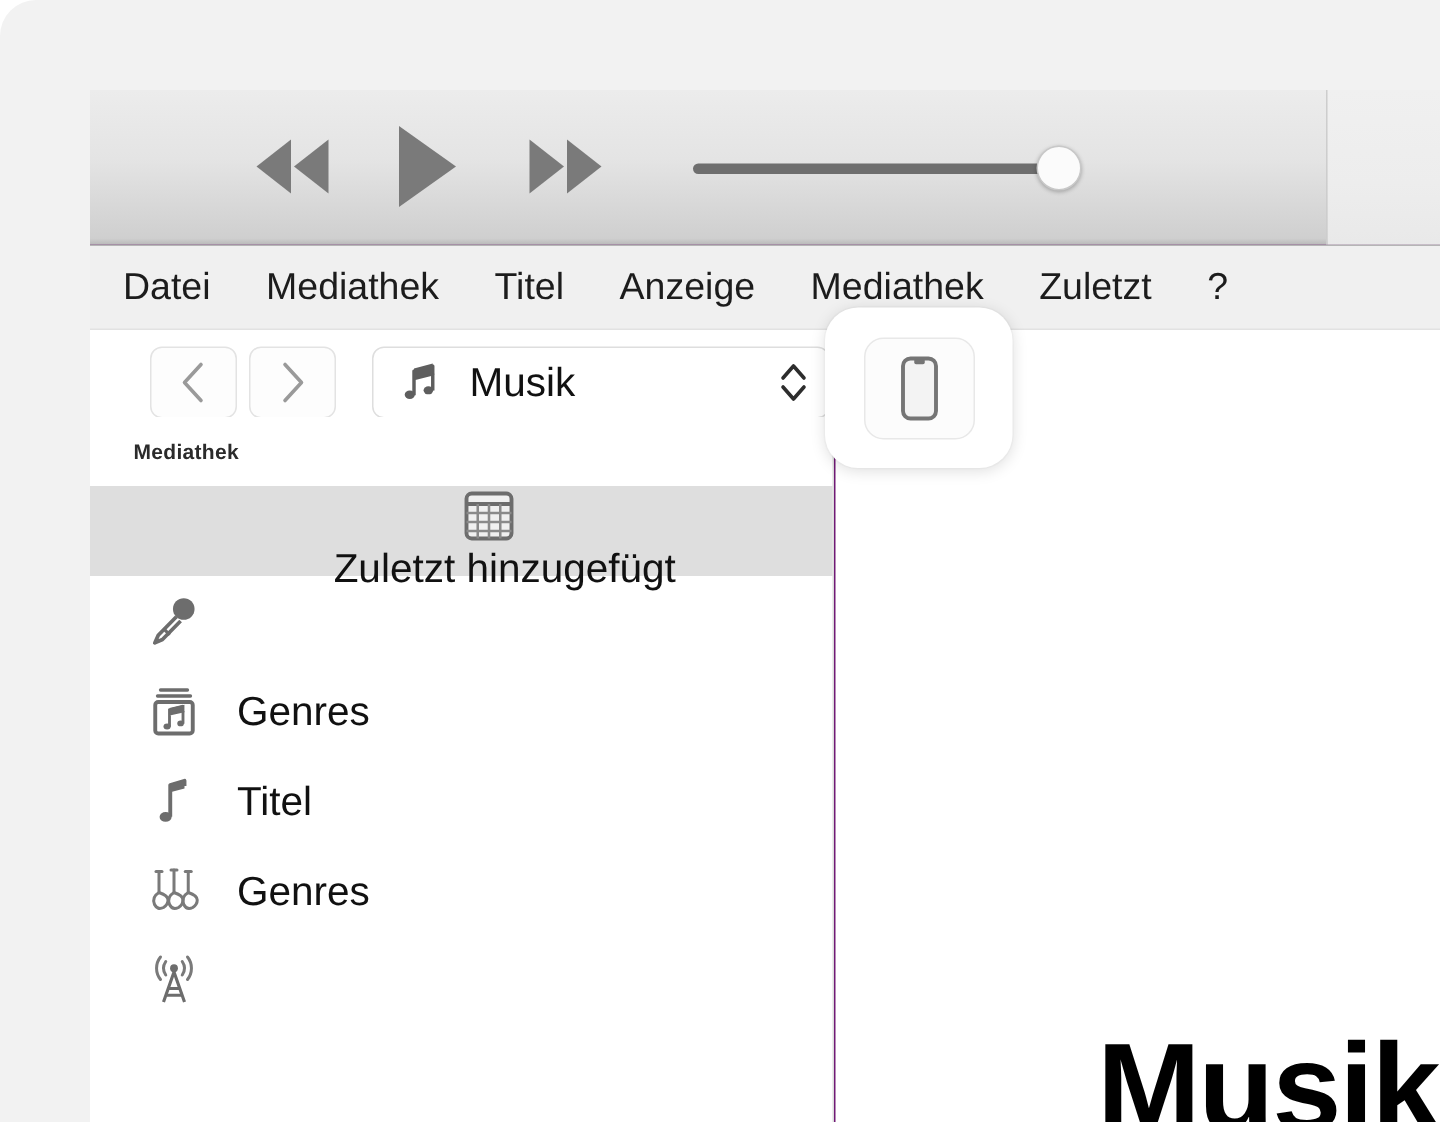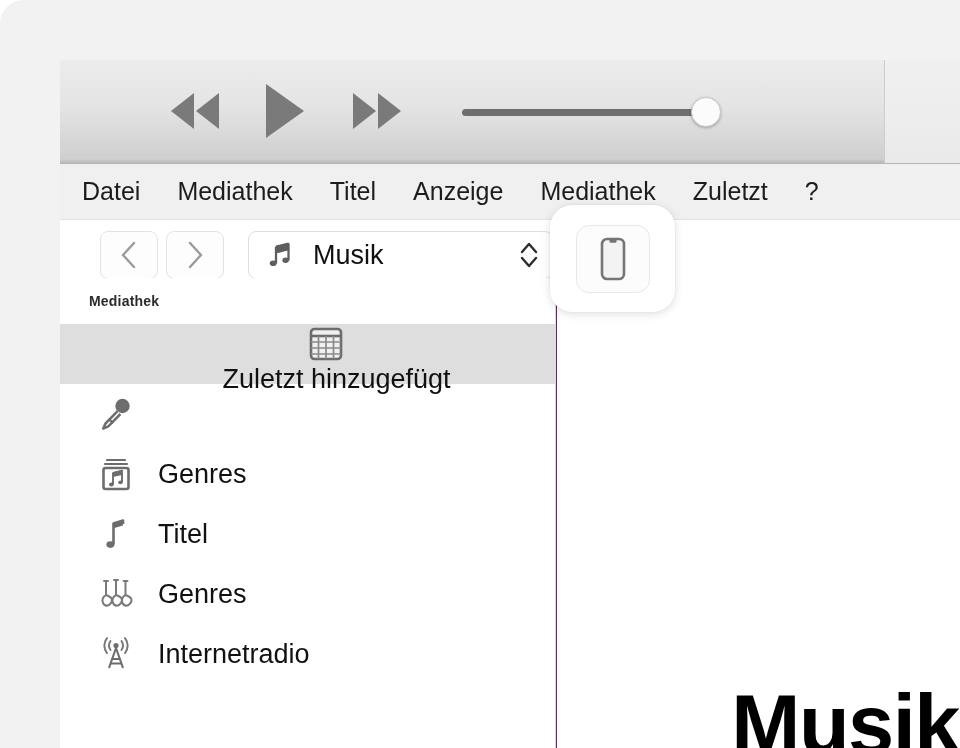--- a/index.html
+++ b/index.html
@@ -374,21 +374,20 @@
           <svg width="38" height="38" viewBox="0 0 38 38">
             <circle cx="19" cy="10.5" r="2.6" fill="#6d6d6d"></circle>
             <path d="M13.5 6 a8 8 0 0 0 0 9" fill="none" stroke="#7a7a7a" stroke-width="2" stroke-linecap="round"></path>
             <path d="M24.5 6 a8 8 0 0 1 0 9" fill="none" stroke="#7a7a7a" stroke-width="2" stroke-linecap="round"></path>
             <path d="M10 3 a12 12 0 0 0 0 15" fill="none" stroke="#7a7a7a" stroke-width="2" stroke-linecap="round"></path>
             <path d="M28 3 a12 12 0 0 1 0 15" fill="none" stroke="#7a7a7a" stroke-width="2" stroke-linecap="round"></path>
             <path d="M19 13 L12 33 M19 13 L26 33" fill="none" stroke="#6d6d6d" stroke-width="2.1"></path>
             <path d="M14.6 24 H23.4 M13.2 28.5 H24.8" stroke="#6d6d6d" stroke-width="1.9"></path>
           </svg>
         </span>
-        <span class="sb-label">Internetradio</span>
       </div>
     </div>
 
     <div id="content-area">
       <div id="content-title">Musik</div>
     </div>
 
   </div>
 </div>
 

